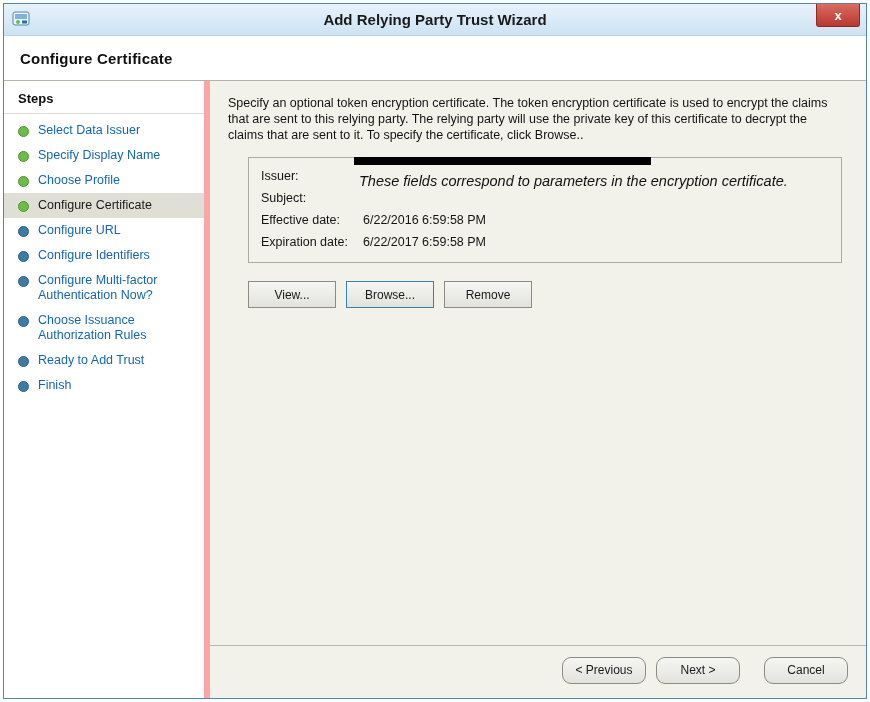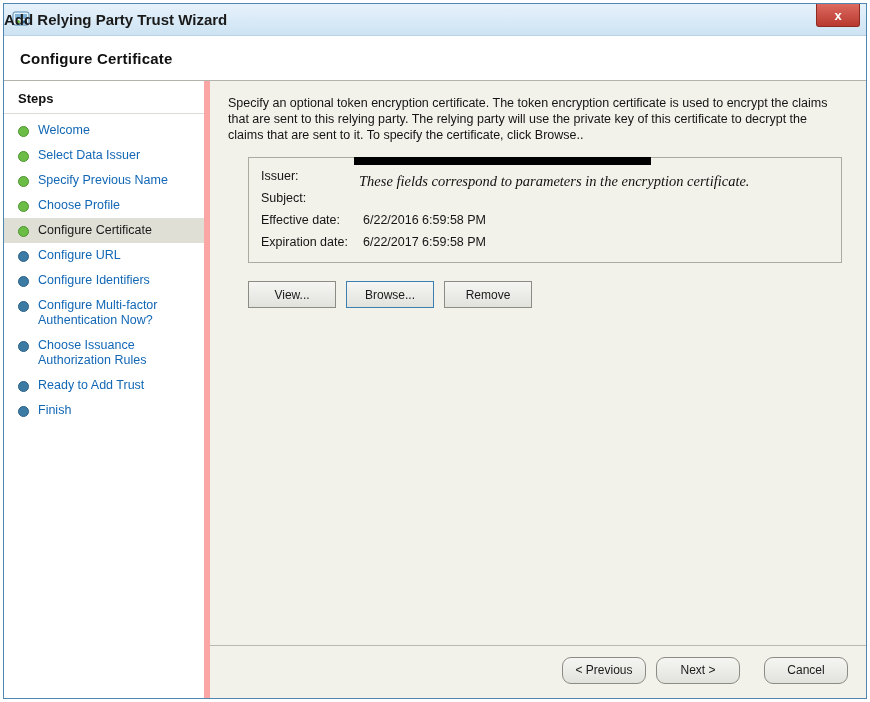--- a/index.html
+++ b/index.html
@@ -14,21 +14,21 @@
     display:flex;flex-direction:column;background:#ffffff;
   }
   
   .titlebar{
     position:relative;height:31px;flex:0 0 31px;
     background:linear-gradient(#e7f2fb,#cde3f3);
     border-bottom:1px solid #b9d3e6;
   }
   .titlebar .title{
     position:absolute;left:0;right:0;top:0;height:40px;
-    line-height:31px;
+    line-height:31px;text-align:center;
     font-size:15px;font-weight:bold;color:#1a1a1a;
   }
   .app-icon{
     position:absolute;left:8px;top:6px;width:18px;height:18px;
   }
   .close-btn{
     position:absolute;right:6px;top:0px;width:44px;height:23px;
     background:linear-gradient(#dd6a60,#b8392f);
     border:1px solid #8f2a22;border-top:none;
     border-radius:0 0 3px 3px;
@@ -80,21 +80,21 @@
   }
   .cert-box{
     position:relative;margin:0 0 0 24px;max-width:588px;
     border:1px solid #abab9f;padding:10px 12px 12px 12px;
   }
   .redaction-bar{
     position:absolute;left:105px;top:-1px;width:297px;height:8px;background:#000000;
   }
   .annotation{
     position:absolute;left:110px;top:14px;right:14px;
-    font-family:Liberation Serif, serif;font-style:italic;
+    font-family:Liberation Sans, sans-serif;font-style:italic;
     font-size:14.5px;color:#111111;line-height:18px;
   }
   .field-row{
     display:grid;grid-template-columns:102px 1fr;
     font-size:12.5px;color:#141414;line-height:16px;margin-bottom:6px;
   }
   .field-row:last-child{margin-bottom:0;}
   .btn-row{margin:18px 0 0 24px;display:flex;gap:10px;}
   .btn{
     min-width:88px;height:27px;font-size:12px;color:#1a1a1a;
@@ -134,29 +134,25 @@
     <h1>Configure Certificate</h1>
   </div>
 
   <div class="body-row">
 
     <div class="sidebar">
       <div class="steps-title">Steps</div>
       <ul class="steps-list">
         <li class="step done">
           <span class="dot"></span>
-          <span class="lbl">Welcome</span>
+          <span class="lbl">Select Data Issuer</span>
         </li>
         <li class="step done">
           <span class="dot"></span>
-          <span class="lbl">Select Data Issuer</span>
-        </li>
-        <li class="step done">
-          <span class="dot"></span>
-          <span class="lbl">Specify Previous Name</span>
+          <span class="lbl">Specify Display Name</span>
         </li>
         <li class="step done">
           <span class="dot"></span>
           <span class="lbl">Choose Profile</span>
         </li>
         <li class="step current">
           <span class="dot"></span>
           <span class="lbl">Configure Certificate</span>
         </li>
         <li class="step todo">

